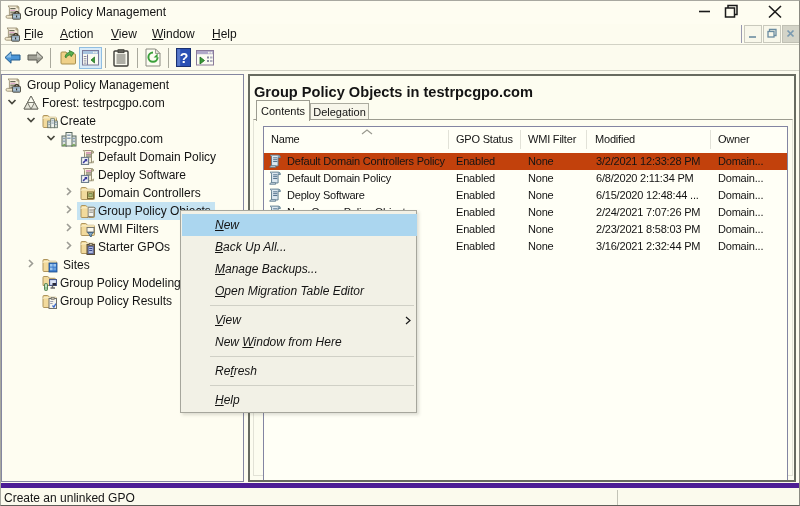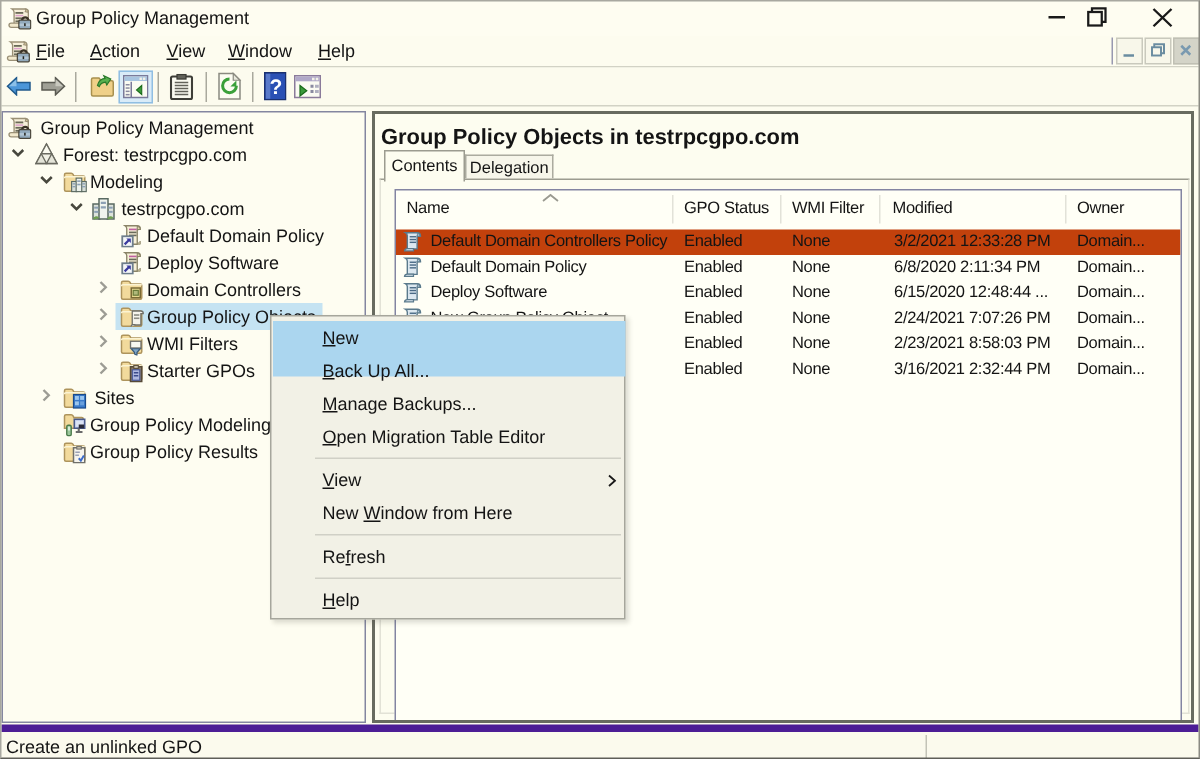--- a/index.html
+++ b/index.html
@@ -43,21 +43,21 @@
            border:1px solid #8385A2; background:#FFFFF6; overflow:hidden; font-size:11px; letter-spacing:-0.2px; }
   .hsep { position:absolute; top:3px; width:1px; height:19px; background:#E2E2D8; }
   .hcell { position:absolute; top:0; height:25px; line-height:25px; white-space:nowrap; }
   .lrow { position:absolute; left:0; width:523px; height:17px; line-height:17px; white-space:nowrap; }
   .lcell { position:absolute; top:0; }
   .licon { position:absolute; left:4px; top:1px; width:14px; height:14px; }
   
   #ctxmenu { position:absolute; left:180px; top:210px; width:237px; height:203px;
              background:#F2F1E6; border:1px solid #A6A69C; z-index:10;
              box-shadow:2px 2px 3px rgba(70,70,60,0.18); }
-  .mi { position:absolute; left:1px; width:235px; height:37px; line-height:22px; }
+  .mi { position:absolute; left:1px; width:235px; height:22px; line-height:22px;font-style:italic; }
   .mi span { position:absolute; left:33px; }
   .msep { position:absolute; left:29px; width:204px; height:1px; background:#D0D0C6; }
   #mi-new { background:#ABD6EF; }
   .subarrow { position:absolute; left:223px; top:7px; }
   
   #statusbar { position:absolute; left:1px; top:483px; width:798px; height:22px;
                background:#FBFAED; border-top:5px solid #4c1d95; }
   #statusbar .txt { position:absolute; left:3px; top:3px; font-size:12px; }
   .ssep { position:absolute; top:2px; width:1px; height:18px; background:#C3C3B7; }
   u { text-decoration:underline; text-underline-offset:1px; }
@@ -324,21 +324,21 @@
       </svg>
     <div class="lbl" style="left:40px">Forest: testrpcgpo.com</div>
   </div>
   <div class="trow" style="left:0;top:37px;width:243px">
     <svg class="chev" style="left:24px" width="10" height="10" viewBox="0 0 10 10">
         <use href="#chev-open"></use>
       </svg>
     <svg class="ticon" style="left:40px" width="16" height="16" viewBox="0 0 16 16">
         <use href="#i-domains"></use>
       </svg>
-    <div class="lbl" style="left:58px">Modeling</div>
+    <div class="lbl" style="left:58px">Create</div>
   </div>
   <div class="trow" style="left:0;top:55px;width:243px">
     <svg class="chev" style="left:44px" width="10" height="10" viewBox="0 0 10 10">
         <use href="#chev-open"></use>
       </svg>
     <svg class="ticon" style="left:59px" width="16" height="16" viewBox="0 0 16 16">
         <use href="#i-domain"></use>
       </svg>
     <div class="lbl" style="left:79px">testrpcgpo.com</div>
   </div>

